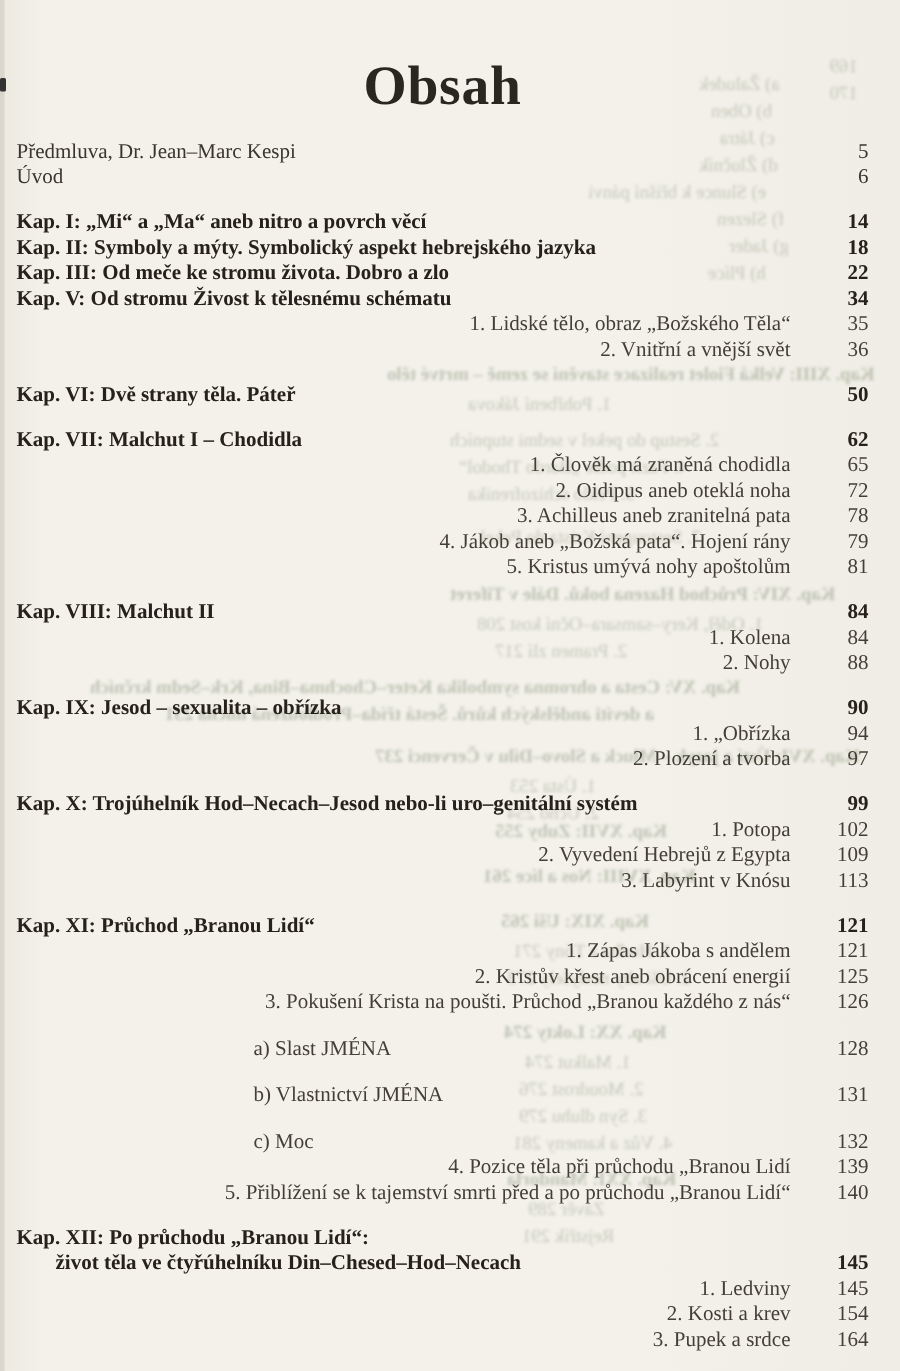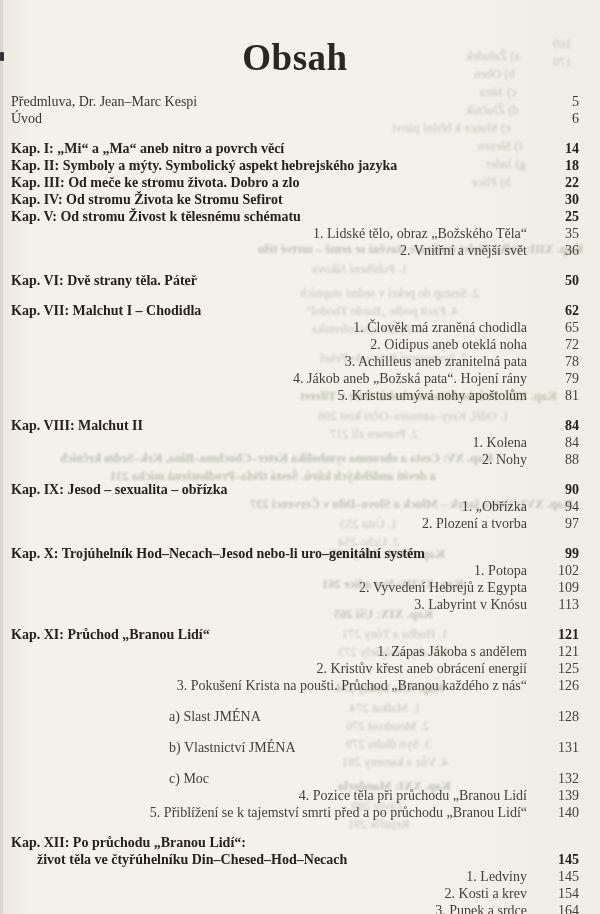--- a/index.html
+++ b/index.html
@@ -119,26 +119,22 @@
           </div>
           <div class="row lvl0 bold">
             <span class="t">Kap. II: Symboly a mýty. Symbolický aspekt hebrejského jazyka</span>
             <span class="p">18</span>
           </div>
           <div class="row lvl0 bold">
             <span class="t">Kap. III: Od meče ke stromu života. Dobro a zlo</span>
             <span class="p">22</span>
           </div>
           <div class="row lvl0 bold">
-            <span class="t">Kap. IV: Od stromu Života ke Stromu Sefirot</span>
-            <span class="p">30</span>
-          </div>
-          <div class="row lvl0 bold">
             <span class="t">Kap. V: Od stromu Živost k tělesnému schématu</span>
-            <span class="p">25</span>
+            <span class="p">34</span>
           </div>
           <div class="row lvl1">
             <span class="t">1. Lidské tělo, obraz „Božského Těla“</span>
             <span class="p">35</span>
           </div>
           <div class="row lvl1">
             <span class="t">2. Vnitřní a vnější svět</span>
             <span class="p">36</span>
           </div>
         </div>

